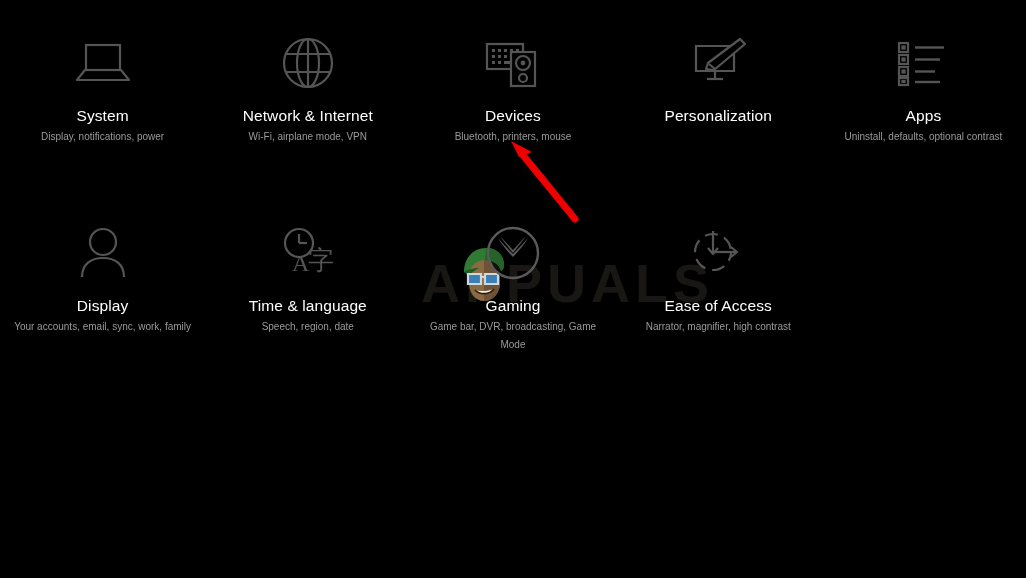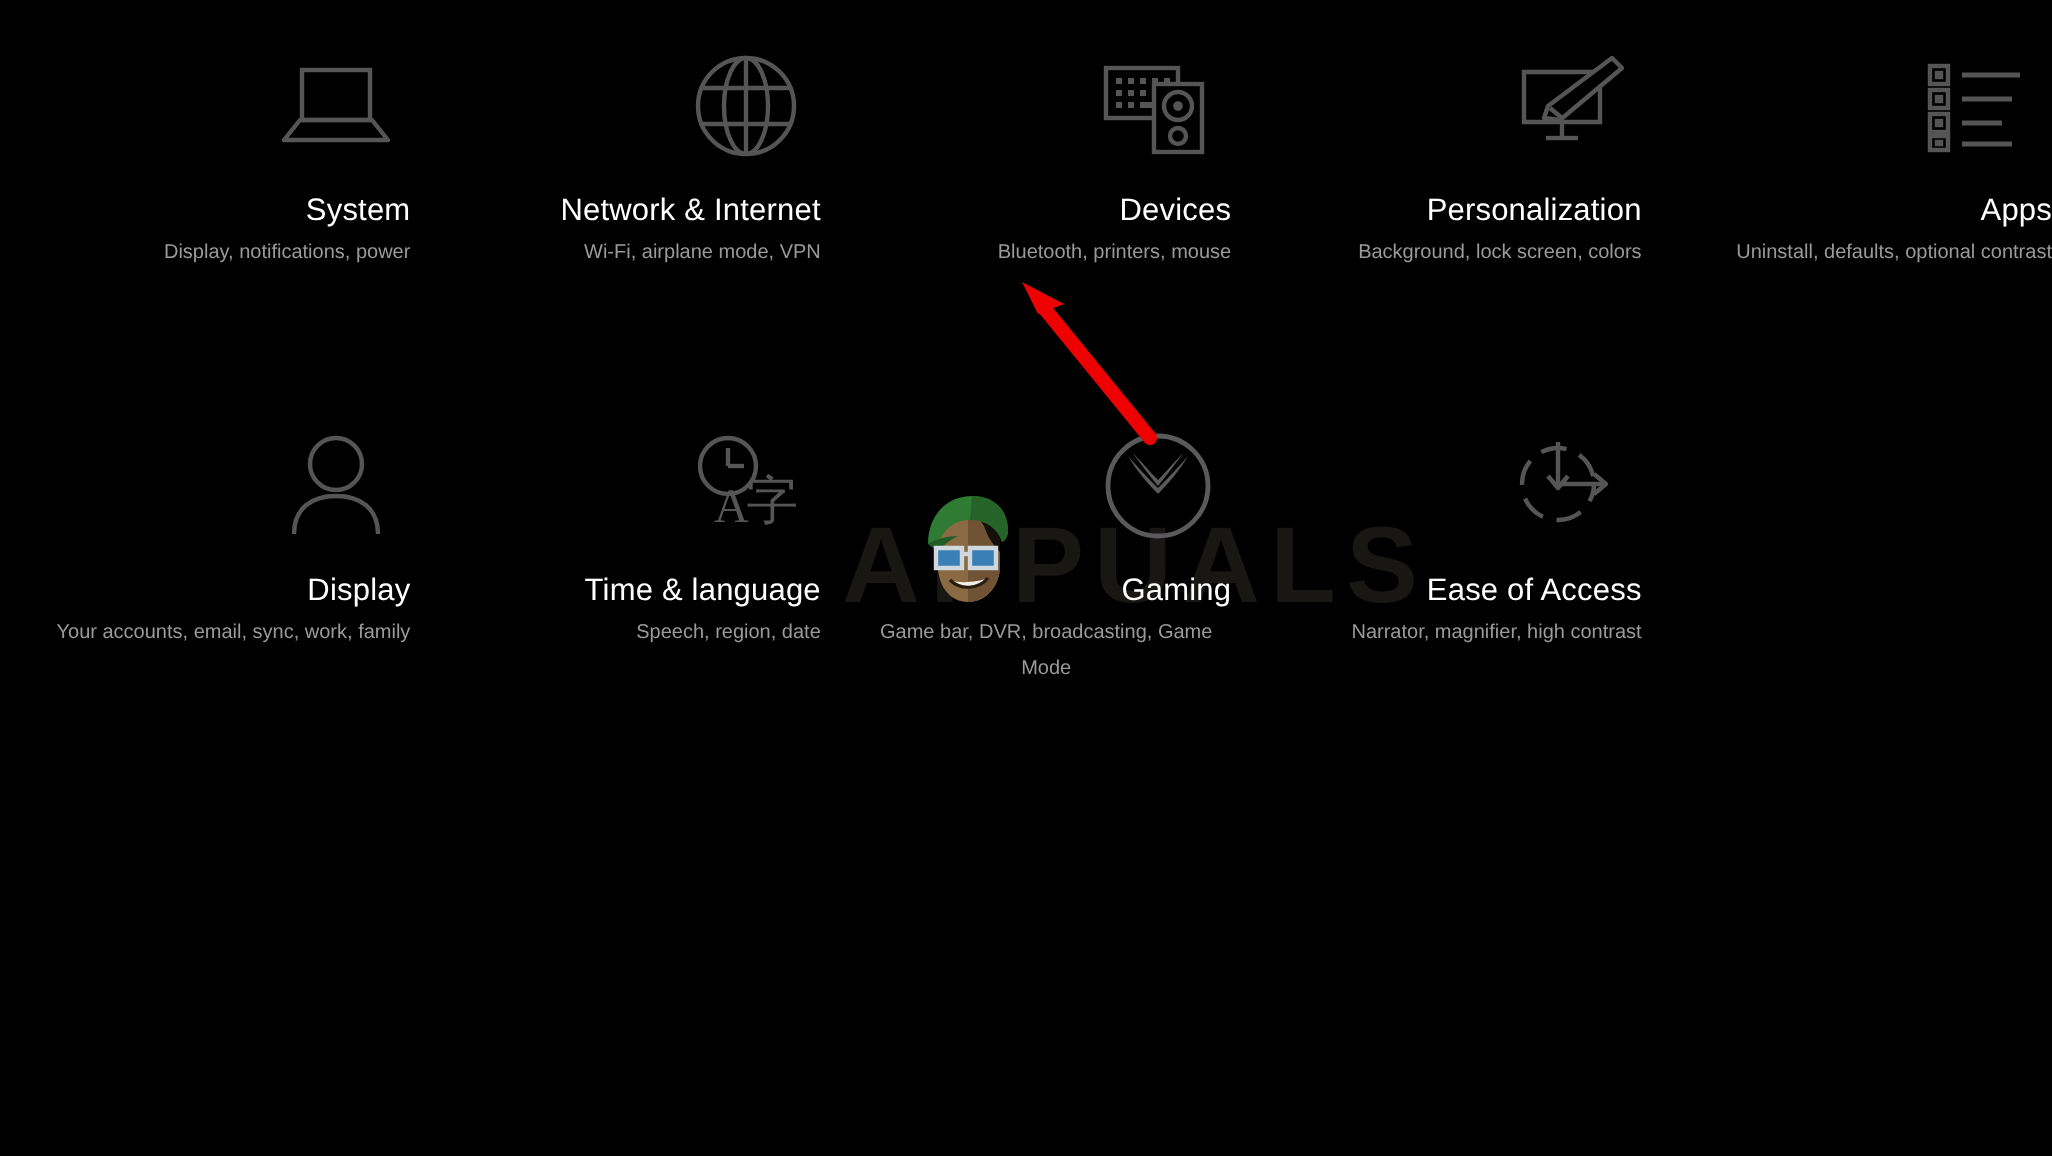--- a/index.html
+++ b/index.html
@@ -20,22 +20,22 @@
     inset: 0;
     display: grid;
     grid-template-columns: repeat(5, 1fr);
     grid-template-rows: 190px 190px 198px;
     z-index: 2;
   }
 
   .tile {
     display: flex;
     flex-direction: column;
-    align-items: flex-end;
-    padding-top: 16px;
+    align-items: center;
+    padding-top: 26px;
     box-sizing: border-box;
     cursor: default;
   }
 
   .tile-icon {
     width: 74px;
     height: 74px;
     display: flex;
     align-items: center;
     justify-content: center;
@@ -189,21 +189,20 @@
     <div class="tile-icon">
       <svg width="60" height="50" viewBox="0 0 60 50">
         <path d="M8 8 L46 8 L46 33 L8 33 Z" fill="none" stroke="#555555" stroke-width="2.2"></path>
         <line x1="27" y1="33" x2="27" y2="40" stroke="#555555" stroke-width="2.2"></line>
         <line x1="19" y1="41" x2="35" y2="41" stroke="#555555" stroke-width="2.2"></line>
         <path d="M52 1 L57 6 L26 32 L18 31 L20 25 Z" fill="#000000" stroke="#555555" stroke-width="2.2" stroke-linejoin="round"></path>
         <line x1="21" y1="26" x2="27" y2="31" stroke="#555555" stroke-width="2.2"></line>
       </svg>
     </div>
     <div class="tile-title">Personalization</div>
-    <div class="tile-sub">Background, lock screen, colors</div>
   </div>
 
   <div class="tile">
     <div class="tile-icon">
       <svg width="54" height="48" viewBox="0 0 54 48">
         <g stroke="#555555" stroke-width="2.2" fill="none">
           <rect x="3" y="4" width="9" height="9"></rect>
           <rect x="3" y="16" width="9" height="9"></rect>
           <rect x="3" y="28" width="9" height="9"></rect>
           <rect x="3" y="39" width="9" height="7"></rect>

